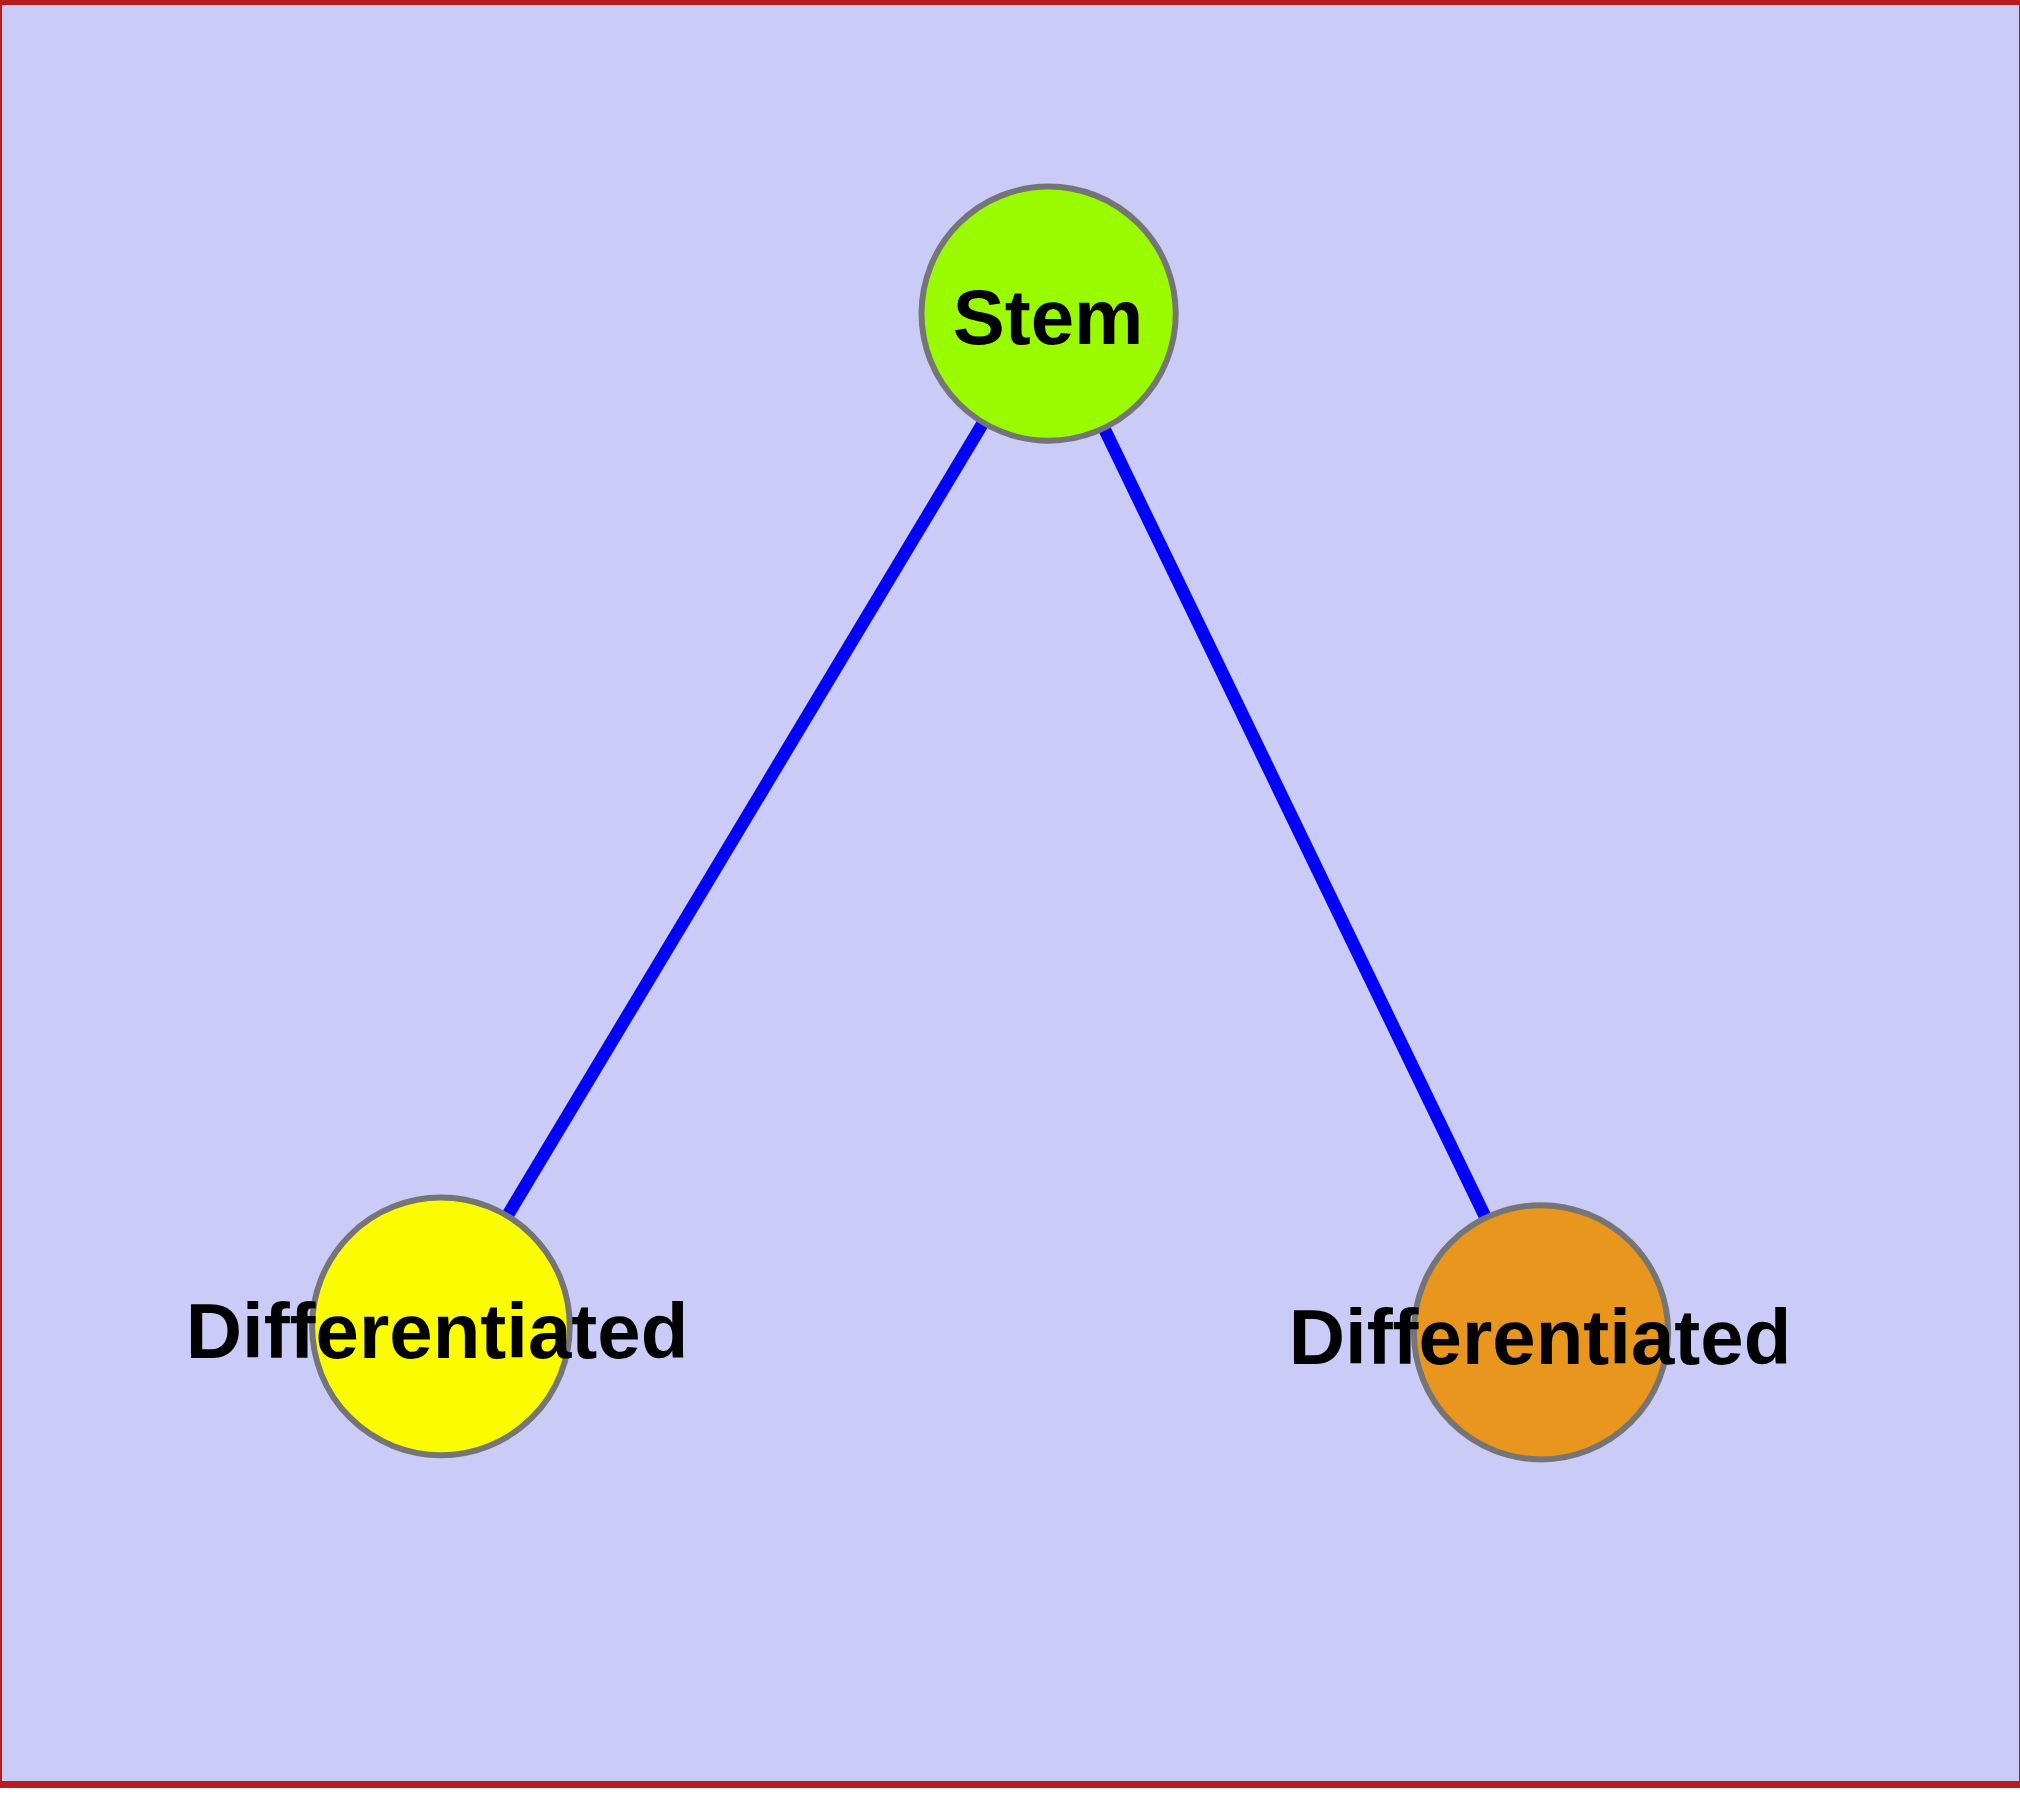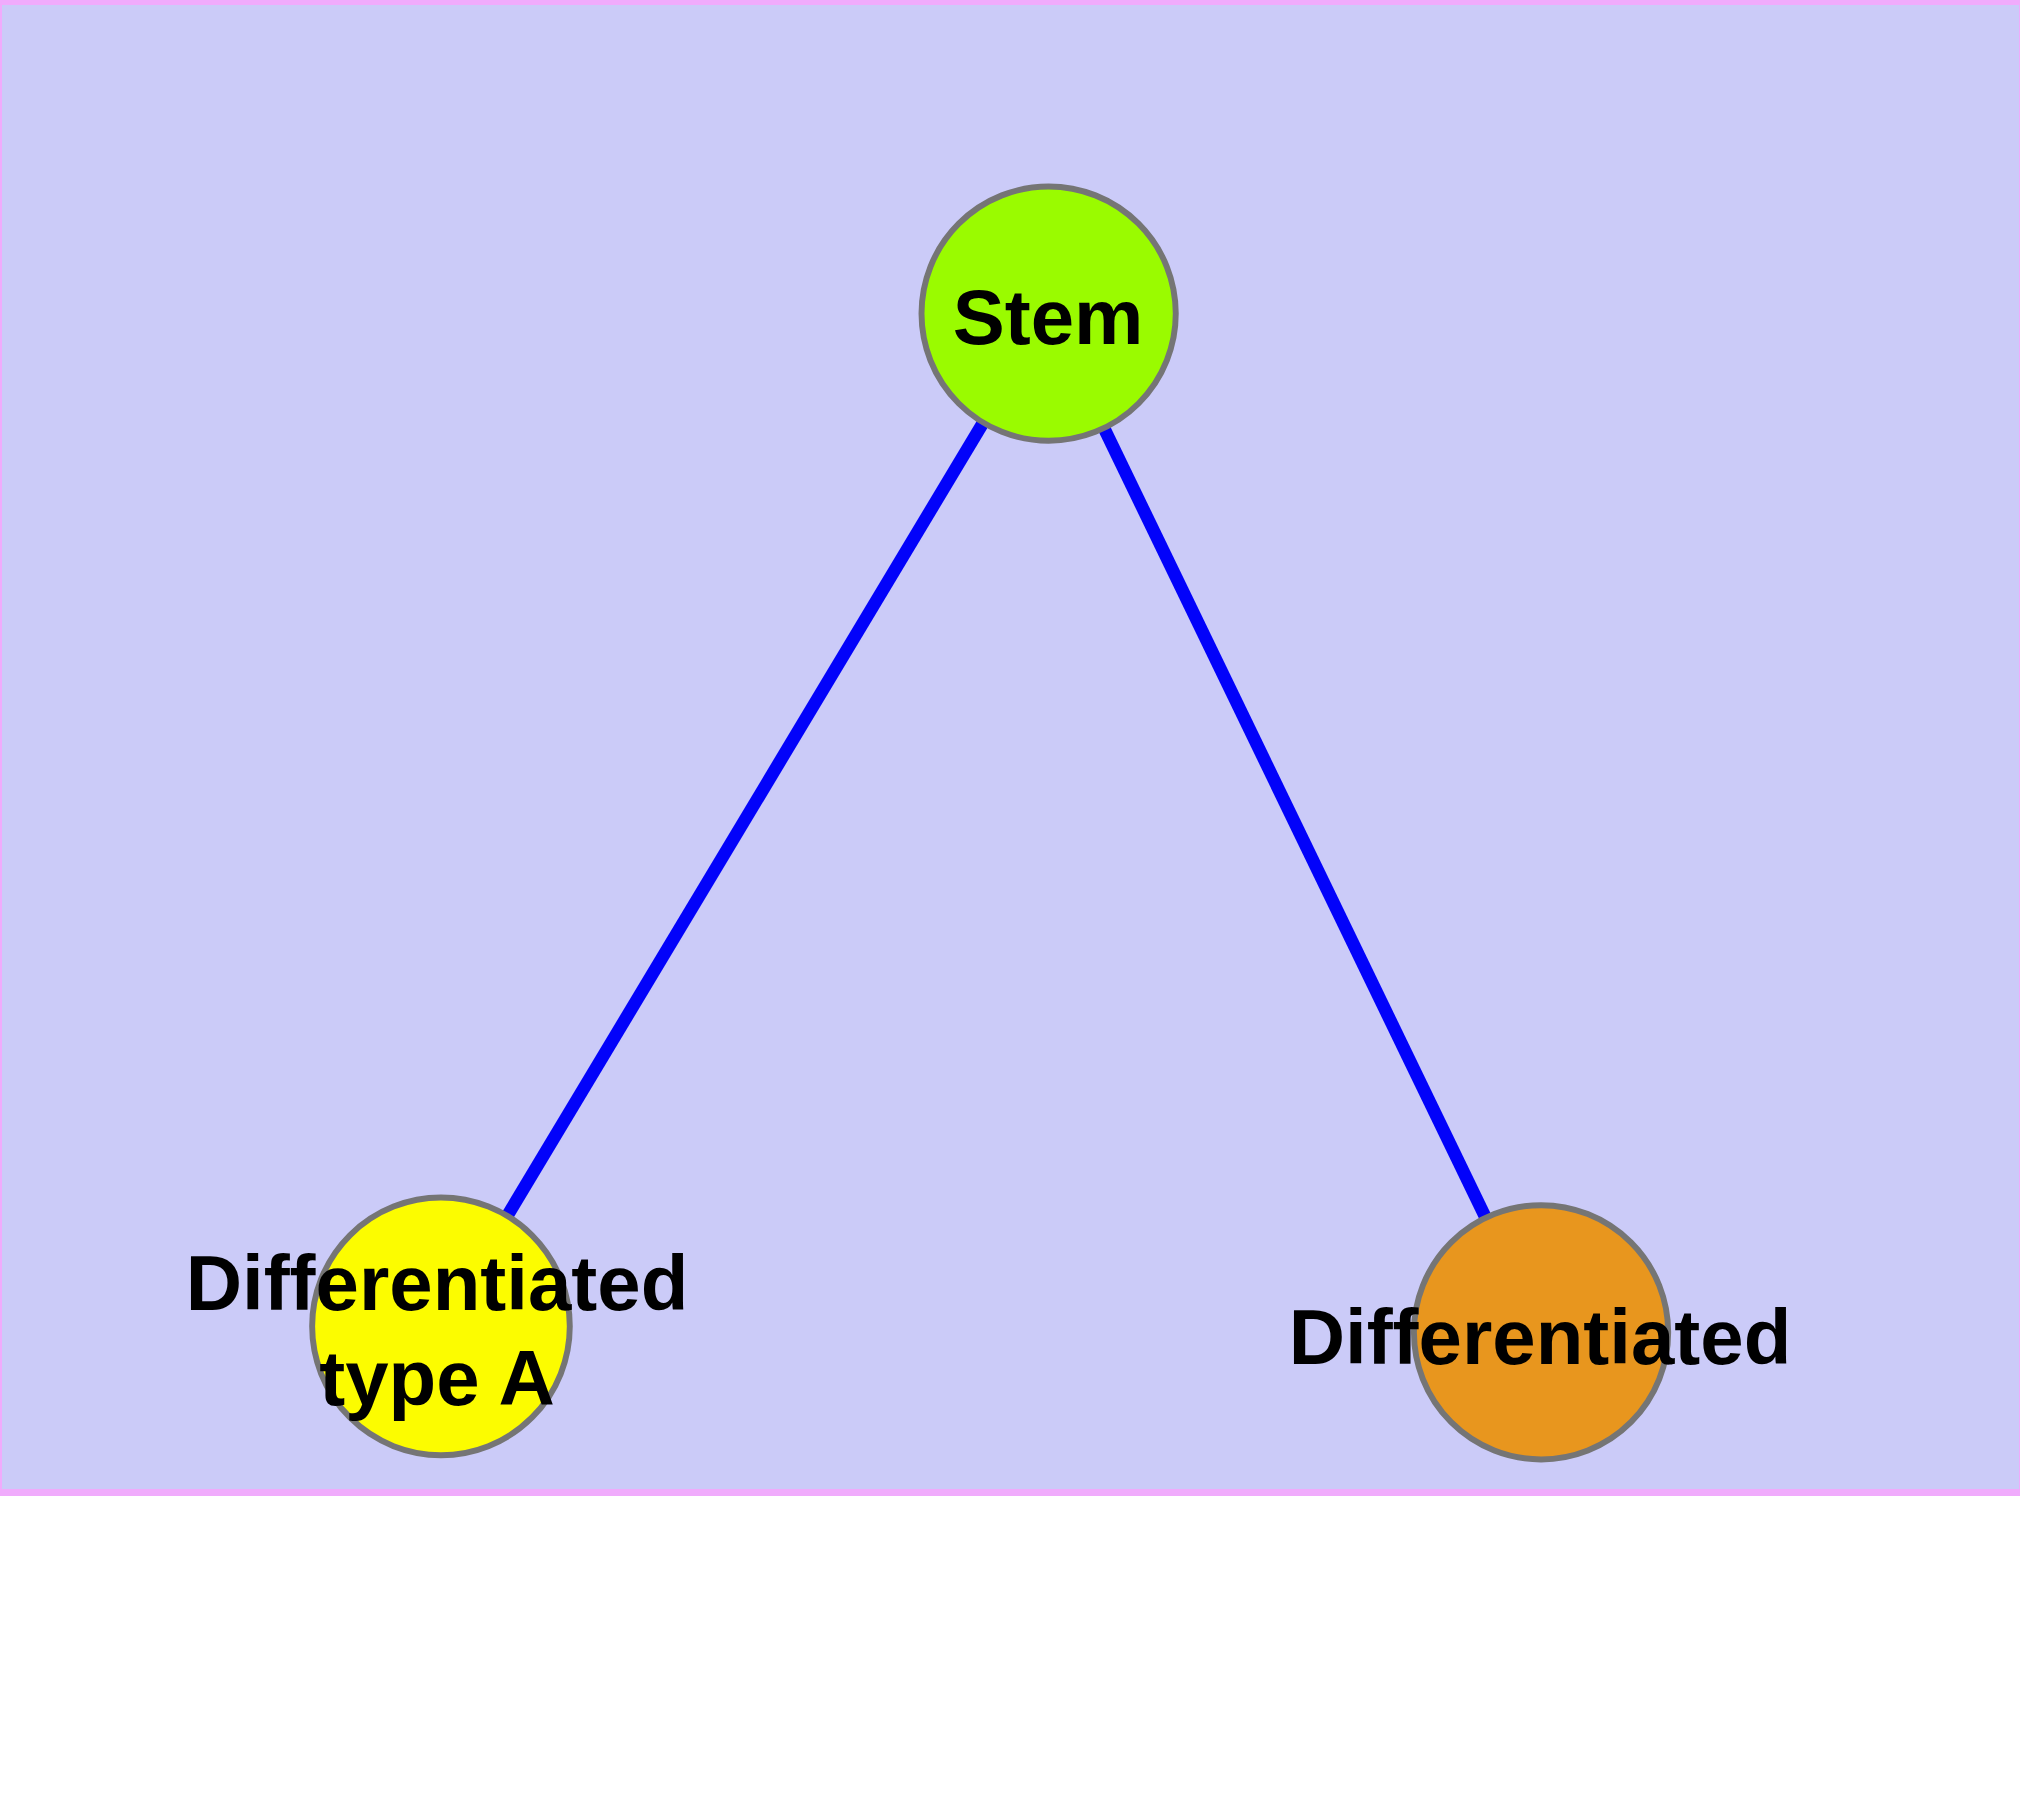--- a/index.html
+++ b/index.html
@@ -4,22 +4,22 @@
 <style>
   html, body {
     margin: 0;
     padding: 0;
     background: #ffffff;
     font-family: "Liberation Sans", sans-serif;
   }
   #stage {
     position: relative;
     width: 2021px;
-    height: 1496px;
-    background: #f0abfc;
+    height: 1788px;
+    background: #b91c1c;
     overflow: hidden;
   }
   #plot-canvas {
     position: absolute;
     left: 1.7px;
     top: 5.1px;
     right: 1.7px;
     bottom: 6.8px;
   }
   #graph-svg {
@@ -65,20 +65,19 @@
     <circle class="node-circle" cx="520" cy="1565" r="152" stroke="#757575" fill="#FCFC00"></circle>
     <circle class="node-circle" cx="1818" cy="1572" r="150" stroke="#757575" fill="#E8961E"></circle>
   </svg>
 
   <div class="node-label" style="left:1048px; top:317px;">
     <span>Stem</span>
   </div>
 
   <div class="node-label" style="left:437px; top:1331px;">
     <span>Differentiated</span>
-    <span>type A</span>
   </div>
 
   <div class="node-label" style="left:1540px; top:1337px;">
     <span>Differentiated</span>
   </div>
 </div>
 
 
 </body></html>

